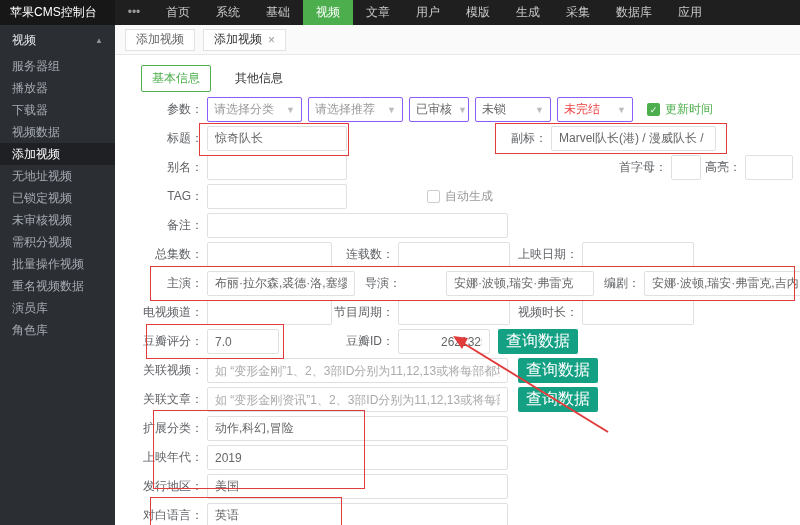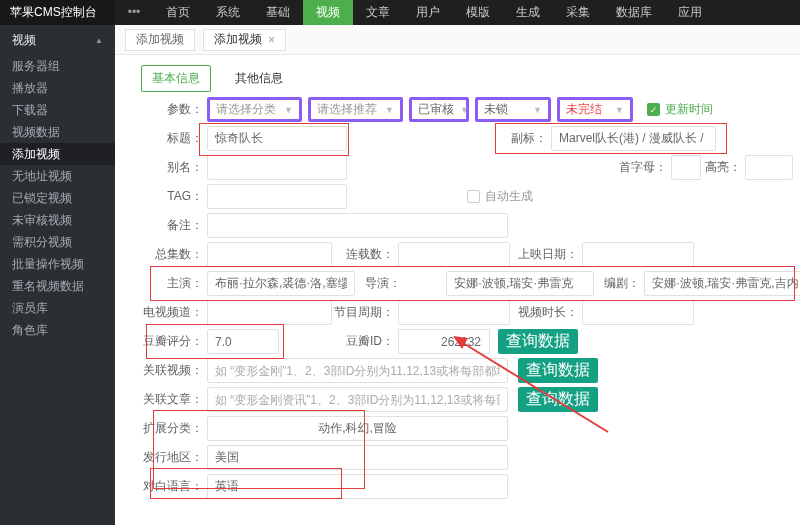--- a/index.html
+++ b/index.html
@@ -27,21 +27,21 @@
   .panel{padding:8px 0 0 26px}
   .formtabs{height:30px;display:flex;align-items:center;margin-bottom:4px}
   .ftab{padding:4px 10px;margin-right:14px;color:#333;cursor:pointer}
   .ftab.active{color:#4cae4c;border:1px solid #4cae4c;border-radius:2px}
   
   .row{display:flex;align-items:center;height:25px;margin-bottom:4px;position:relative}
   .lbl{width:62px;text-align:right;color:#606266;flex-shrink:0;white-space:nowrap;overflow:visible}
   .mlbl{text-align:right;color:#606266;flex-shrink:0;white-space:nowrap}
   .inp{height:25px;border:1px solid #e0e0e0;border-radius:2px;padding:0 7px;color:#666;font-size:12px;font-family:inherit;margin-left:4px;background:#fff}
   .inp::placeholder{color:#aaa}
-  .sel{height:25px;border:3px solid #8b5cf6;border-radius:2px;padding:0 6px;margin-left:6px;display:flex;align-items:center;justify-content:space-between;cursor:pointer;background:#fff}
+  .sel{height:25px;border:1px solid #8b5cf6;border-radius:2px;padding:0 6px;margin-left:6px;display:flex;align-items:center;justify-content:space-between;cursor:pointer;background:#fff}
   .sel .ph{color:#999;white-space:nowrap}
   .sel .car{color:#bbb;font-size:9px;margin-left:6px}
   .chk{display:flex;align-items:center;cursor:pointer}
   .chkbox{width:13px;height:13px;border-radius:2px;display:flex;align-items:center;justify-content:center;font-size:9px;flex-shrink:0}
   .chkbox.checked{background:#4cae4c;color:#fff}
   .chkbox.un{border:1px solid #ccc;background:#fff;color:transparent}
   .chklbl{margin-left:5px;color:#999;white-space:nowrap}
   .chklbl.green{color:#4cae4c}
   .qbtn{height:25px;margin-left:10px;padding:0 8px;background:#14a083;color:#fff;border:none;border-radius:2px;font-size:16px;font-family:inherit;cursor:pointer;white-space:nowrap}
   
@@ -150,21 +150,21 @@
         <input class="inp" style="width: 140px;" value="">
         <label class="mlbl" style="width:320px">首字母：</label>
         <input class="inp" style="width: 30px;" value="">
         <label class="mlbl" style="width:40px">高亮：</label>
         <input class="inp" style="width: 48px;" value="">
       </div>
 
       <div class="row">
         <label class="lbl">TAG：</label>
         <input class="inp" style="width: 140px;" value="">
-        <span class="chk" style="margin-left:120px">
+        <span class="chk" style="margin-left:80px">
           <span class="chkbox un">✓</span>
           <span class="chklbl">自动生成</span>
         </span>
       </div>
 
       <div class="row">
         <label class="lbl">备注：</label>
         <input class="inp" style="width: 301px;" value="">
       </div>
 
@@ -212,24 +212,28 @@
       </div>
 
       <div class="row">
         <label class="lbl">关联文章：</label>
         <input class="inp" style="width: 301px;" placeholder="如 “变形金刚资讯”1、2、3部ID分别为11,12,13或将每部都填 “变形金刚资讯”">
         <button class="qbtn">查询数据</button>
       </div>
 
       <div class="row">
         <label class="lbl">扩展分类：</label>
-        <input class="inp" style="width: 301px; text-align: center;" value="动作,科幻,冒险">
+        <input class="inp" style="width: 301px;" value="动作,科幻,冒险">
         <div class="redbox" style="left:12px;top:-6px;width:212px;height:79px"></div>
       </div>
 
+      <div class="row">
+        <label class="lbl">上映年代：</label>
+        <input class="inp" style="width: 301px;" value="2019">
+      </div>
 
       <div class="row">
         <label class="lbl">发行地区：</label>
         <input class="inp" style="width: 301px;" value="美国">
       </div>
 
       <div class="row">
         <label class="lbl">对白语言：</label>
         <input class="inp" style="width: 301px;" value="英语">
         <div class="redbox" style="left:9px;top:-6px;width:192px;height:31px"></div>

